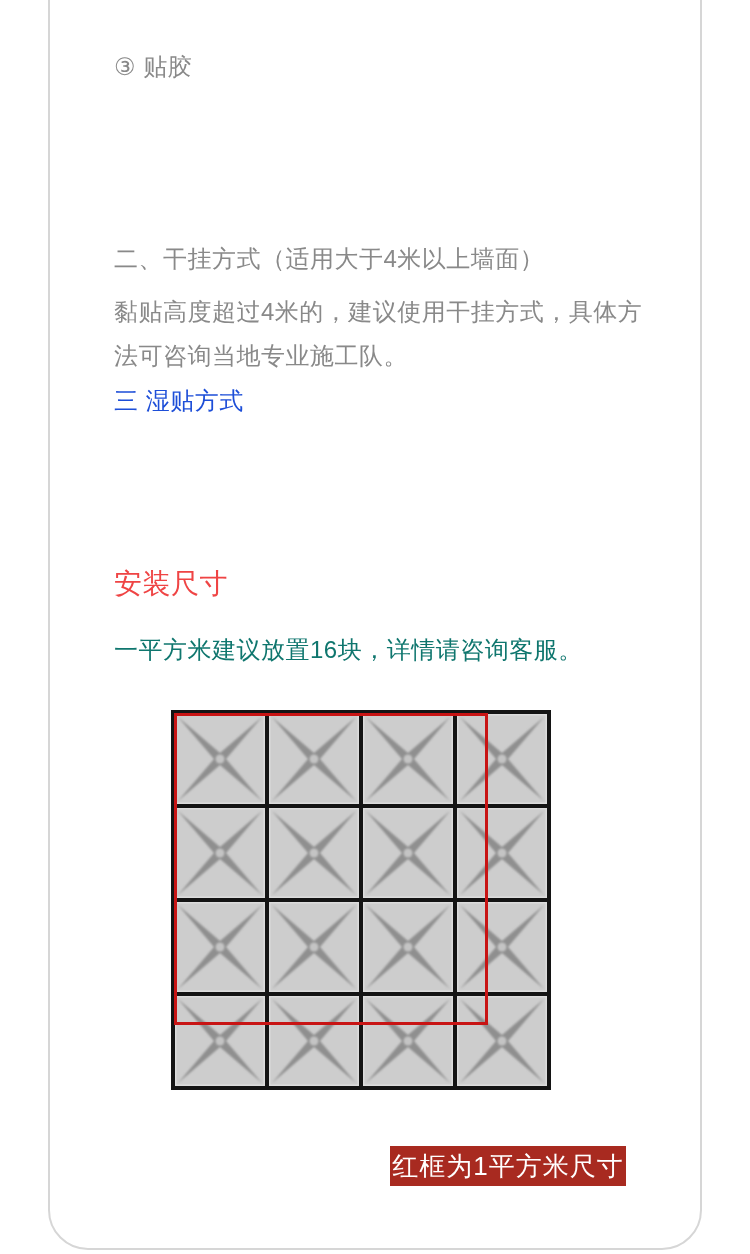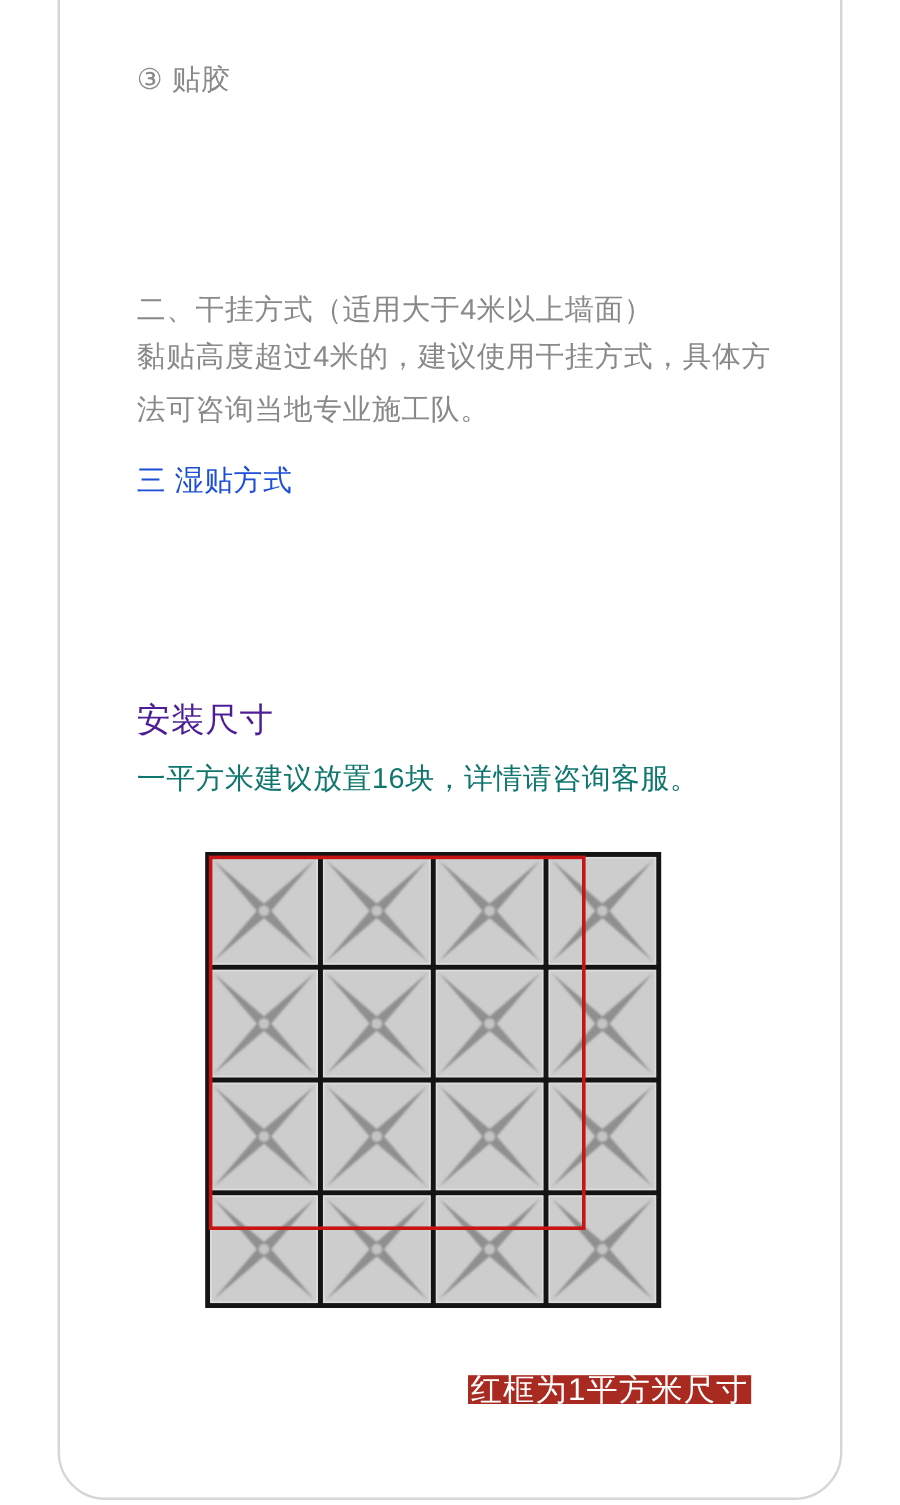--- a/index.html
+++ b/index.html
@@ -31,21 +31,21 @@
     gap:4px;
   }
   .tile{width:90px;height:90px;}
   .tile svg{display:block;}
   .red-frame{
     position:absolute;left:3px;top:3px;width:314px;height:312px;
     box-sizing:border-box;border:3px solid #c81414;
     pointer-events:none;
   }
   .caption{
-    position:absolute;left:390px;top:1146px;width:236px;height:24px;
+    position:absolute;left:390px;top:1146px;width:236px;height:40px;
     box-sizing:border-box;
     display:flex;align-items:center;justify-content:center;
     font-size:26px;letter-spacing:1px;
   }
 </style>
 </head>
 <body>
 
 <div id="page">
 
@@ -57,27 +57,27 @@
         <feGaussianBlur stdDeviation="1.1"></feGaussianBlur>
       </filter>
     </defs>
   </svg>
 
   <div class="txt heading" style="top: 50px; color: rgb(137, 137, 137);">③ 贴胶</div>
 
 
   <div class="txt heading" style="top: 242px; color: rgb(137, 137, 137);">二、干挂方式（适用大于4米以上墙面）</div>
 
-  <div class="txt" style="top: 276px; color: rgb(137, 137, 137);">黏贴高度超过4米的，建议使用干挂方式，具体方
+  <div class="txt" style="top: 290px; color: rgb(137, 137, 137);">黏贴高度超过4米的，建议使用干挂方式，具体方
 法可咨询当地专业施工队。</div>
 
   <div class="txt heading" style="top: 384px; color: #1d4ed8;">三  湿贴方式</div>
 
 
-  <div class="txt heading big" style="top: 566px; color: #4c1d95; margin-top: 16px;">安装尺寸</div>
+  <div class="txt heading big" style="top: 566px; color: #ef4444;">安装尺寸</div>
 
   <div class="txt" style="top: 628px; color: #0f766e;">一平方米建议放置16块，详情请咨询客服。</div>
 
   <div class="grid-wrap">
     <div class="tile-grid" id="tileGrid" style="background: rgb(20, 20, 20);">
         <div class="tile">
           <svg width="90" height="90" viewBox="0 0 90 90" xmlns="http://www.w3.org/2000/svg">
             <rect x="0" y="0" width="90" height="90" fill="#cdcdcd"></rect>
             <rect x="0.75" y="0.75" width="88.5" height="88.5" fill="none" stroke="#dcdcdc" stroke-width="1.5"></rect>
             <g filter="url(#grooveBlur)" fill="#8f8f8f">

